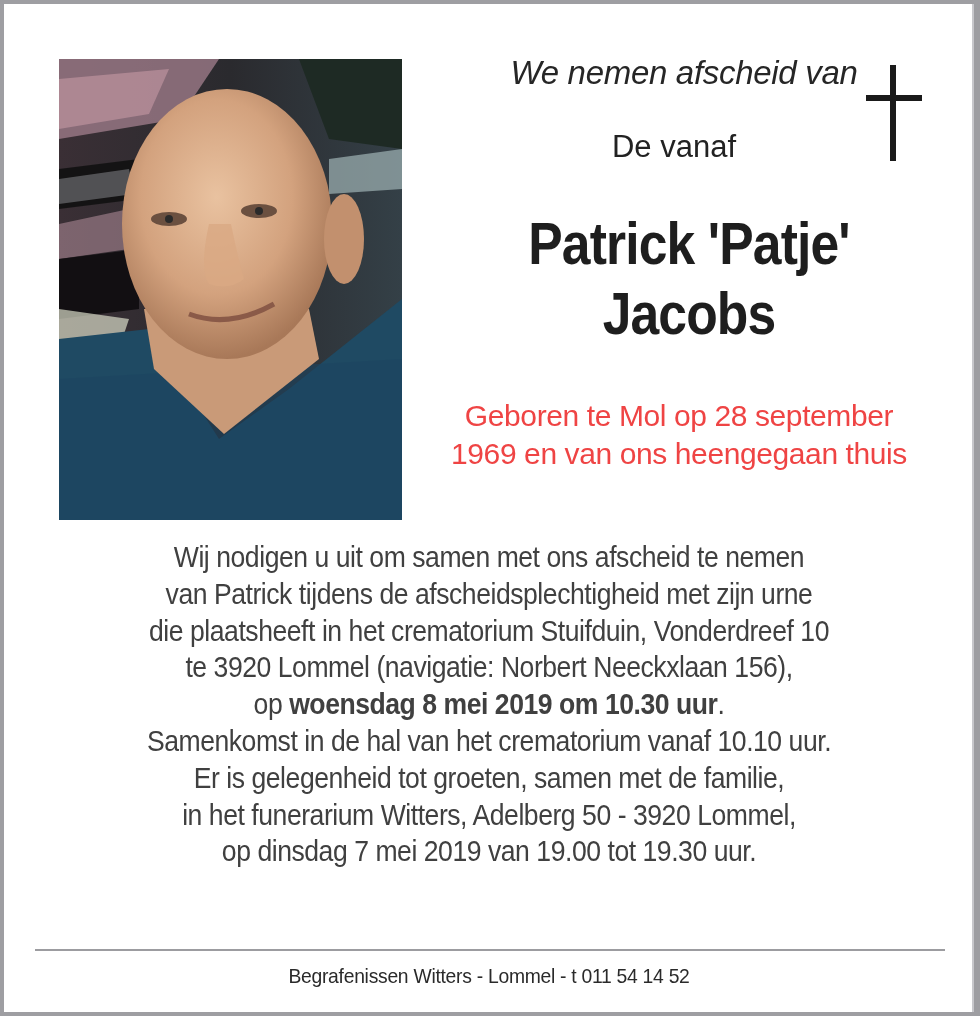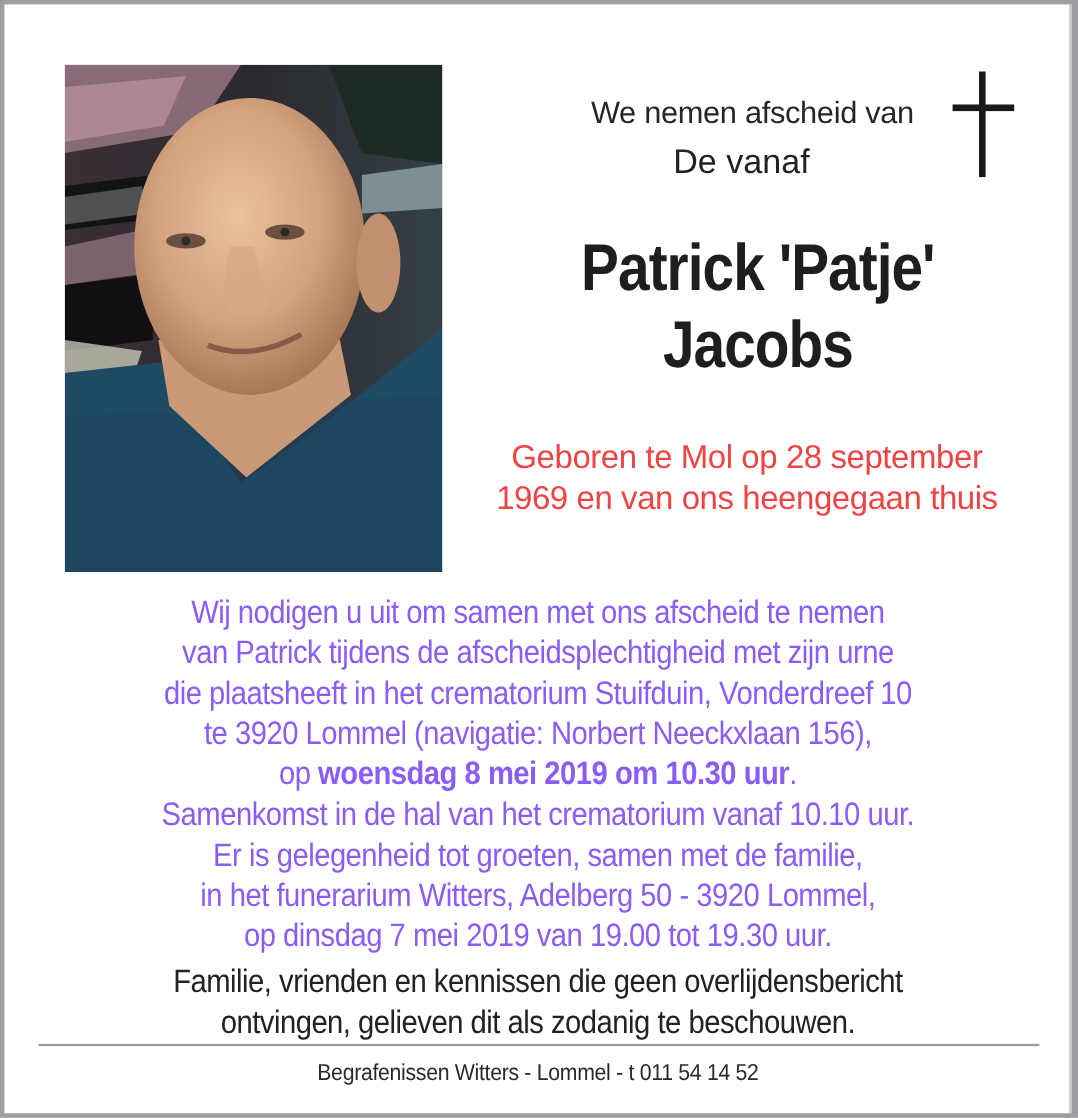--- a/index.html
+++ b/index.html
@@ -37,24 +37,24 @@
     }
     .photo svg { display: block; }
 
     
     .intro {
       position: absolute;
       left: 470px;
       top: 50px;
       width: 420px;
       text-align: center;
-      font-size: 28px;
+      font-style: italic;
+      font-size: 33px;
       letter-spacing: -0.3px;
       color: #262626;
-      margin-top: 33px;
     }
     .title-prefix {
       position: absolute;
       left: 470px;
       top: 125px;
       width: 400px;
       text-align: center;
       font-size: 31px;
       color: #222;
     }
@@ -107,21 +107,21 @@
       letter-spacing: -0.4px;
     }
     .body-text {
       position: absolute;
       left: 20px;
       top: 535px;
       width: 930px;
       text-align: center;
       font-size: 29.5px;
       line-height: 36.8px;
-      color: #8b5cf6;
+      color: #404040;
       letter-spacing: -0.5px;
     }
     .body-text .line {
       display: block;
       white-space: nowrap;
       transform: scaleX(0.9);
     }
     .body-text b { font-weight: bold; }
     .closing {
       position: absolute;
@@ -233,21 +233,17 @@
     <span class="line">van Patrick tijdens de afscheidsplechtigheid met zijn urne</span>
     <span class="line">die plaatsheeft in het crematorium Stuifduin, Vonderdreef 10</span>
     <span class="line">te 3920 Lommel (navigatie: Norbert Neeckxlaan 156),</span>
     <span class="line"><span>op </span><b>woensdag 8 mei 2019 om 10.30 uur</b><span>.</span></span>
     <span class="line">Samenkomst in de hal van het crematorium vanaf 10.10 uur.</span>
     <span class="line">Er is gelegenheid tot groeten, samen met de familie,</span>
     <span class="line">in het funerarium Witters, Adelberg 50 - 3920 Lommel,</span>
     <span class="line">op dinsdag 7 mei 2019 van 19.00 tot 19.30 uur.</span>
   </div>
 
-  <div class="closing">
-    <span class="line">Familie, vrienden en kennissen die geen overlijdensbericht</span>
-    <span class="line">ontvingen, gelieven dit als zodanig te beschouwen.</span>
-  </div>
 
   <div class="separator"></div>
 
   <div class="footer">Begrafenissen Witters - Lommel - t 011 54 14 52</div>
 </div>
 
 </body></html>

